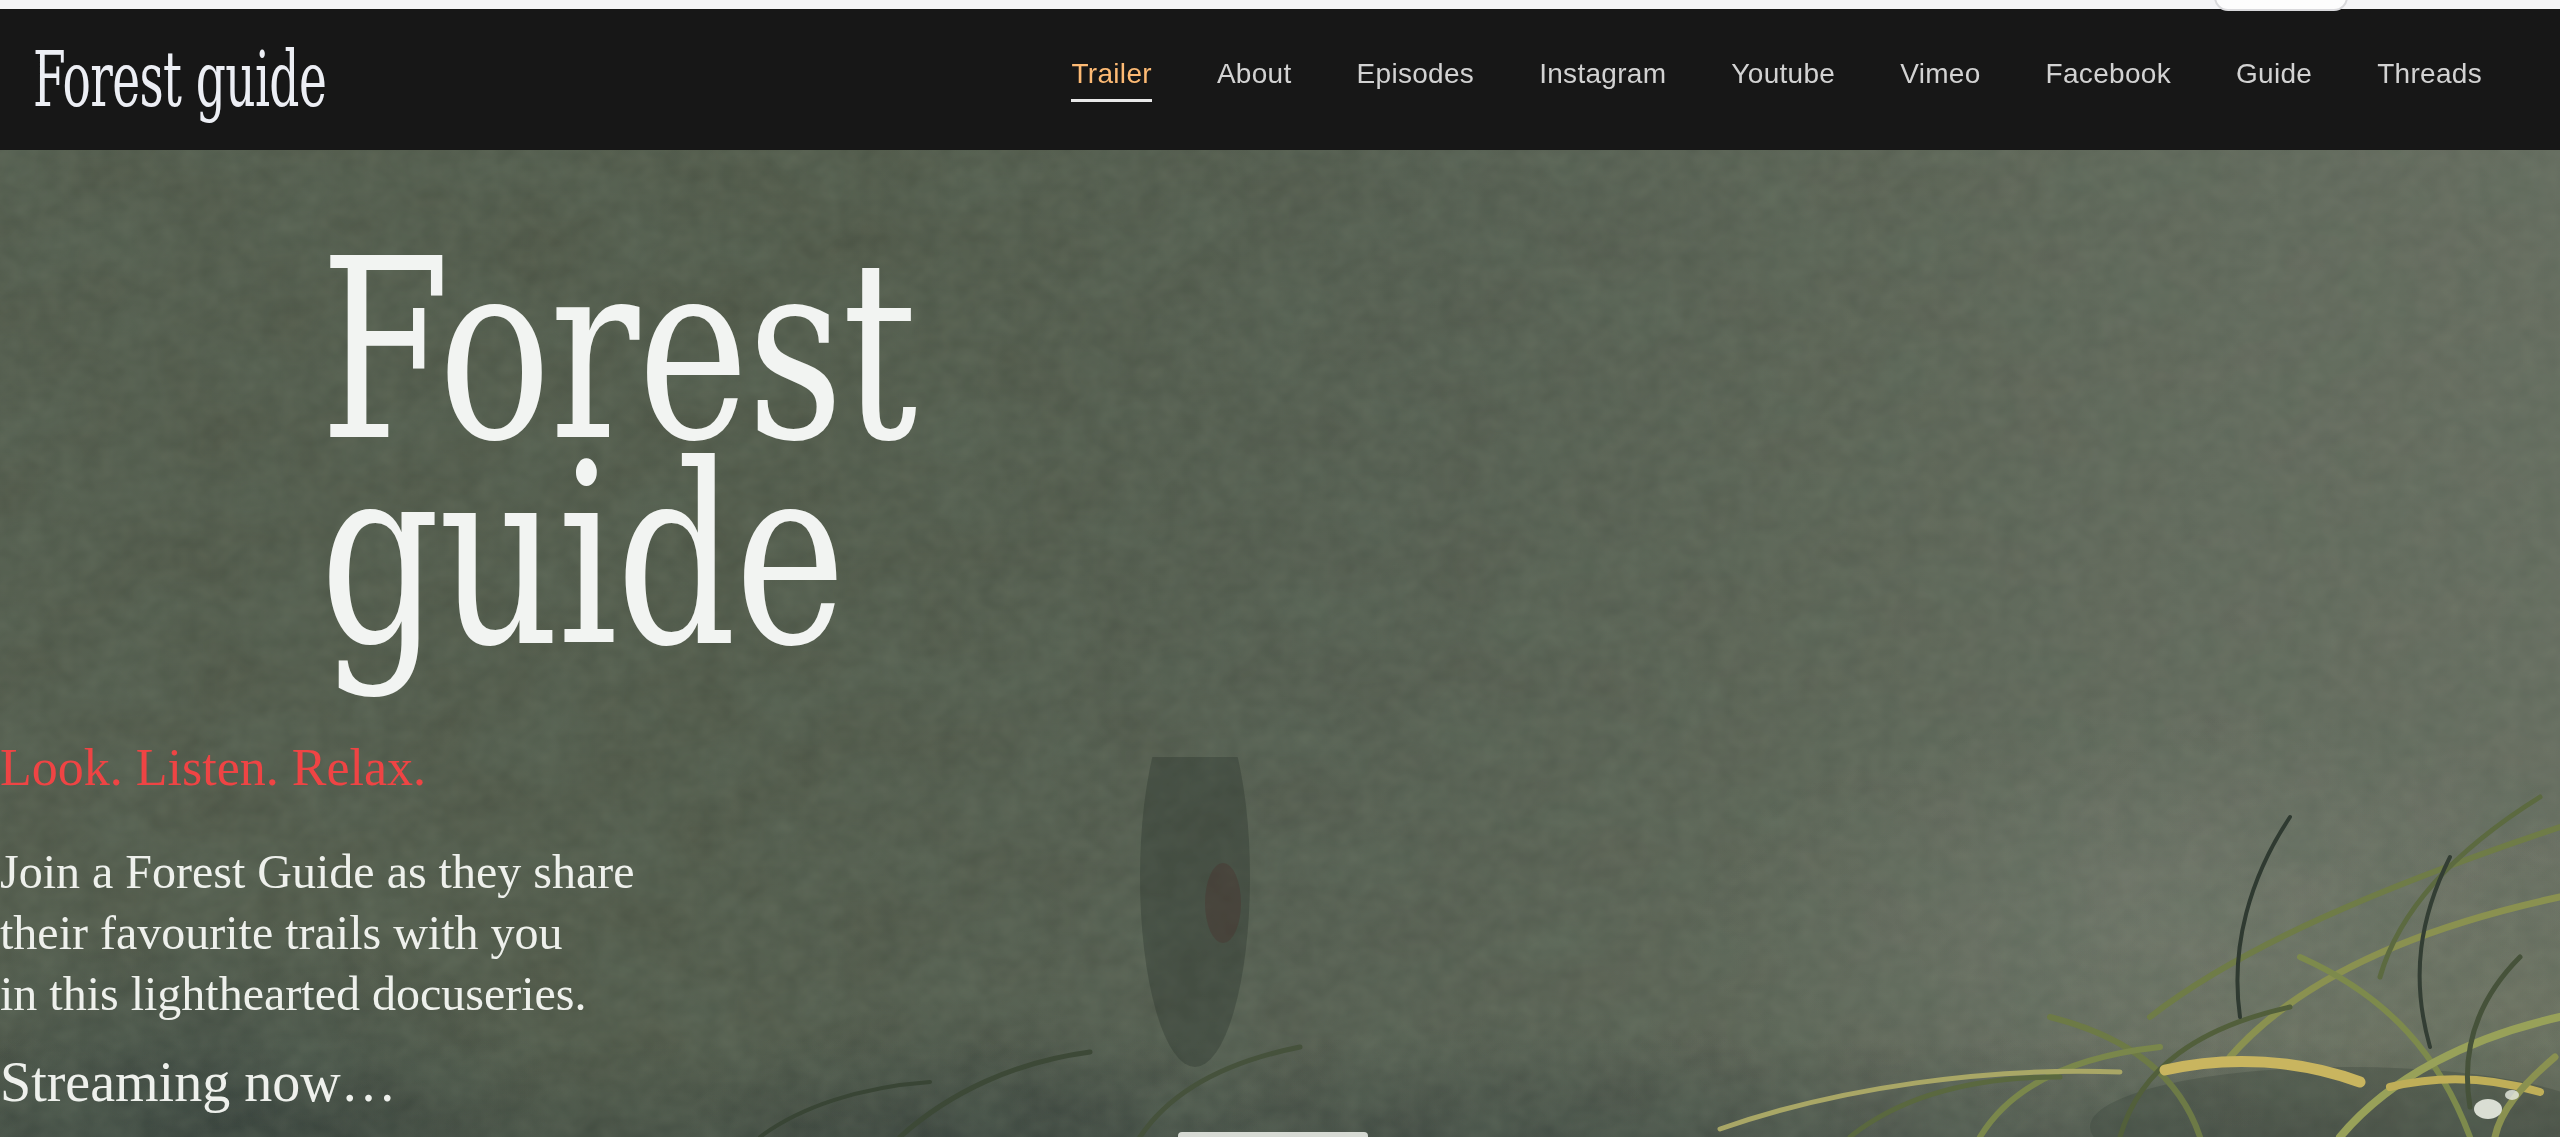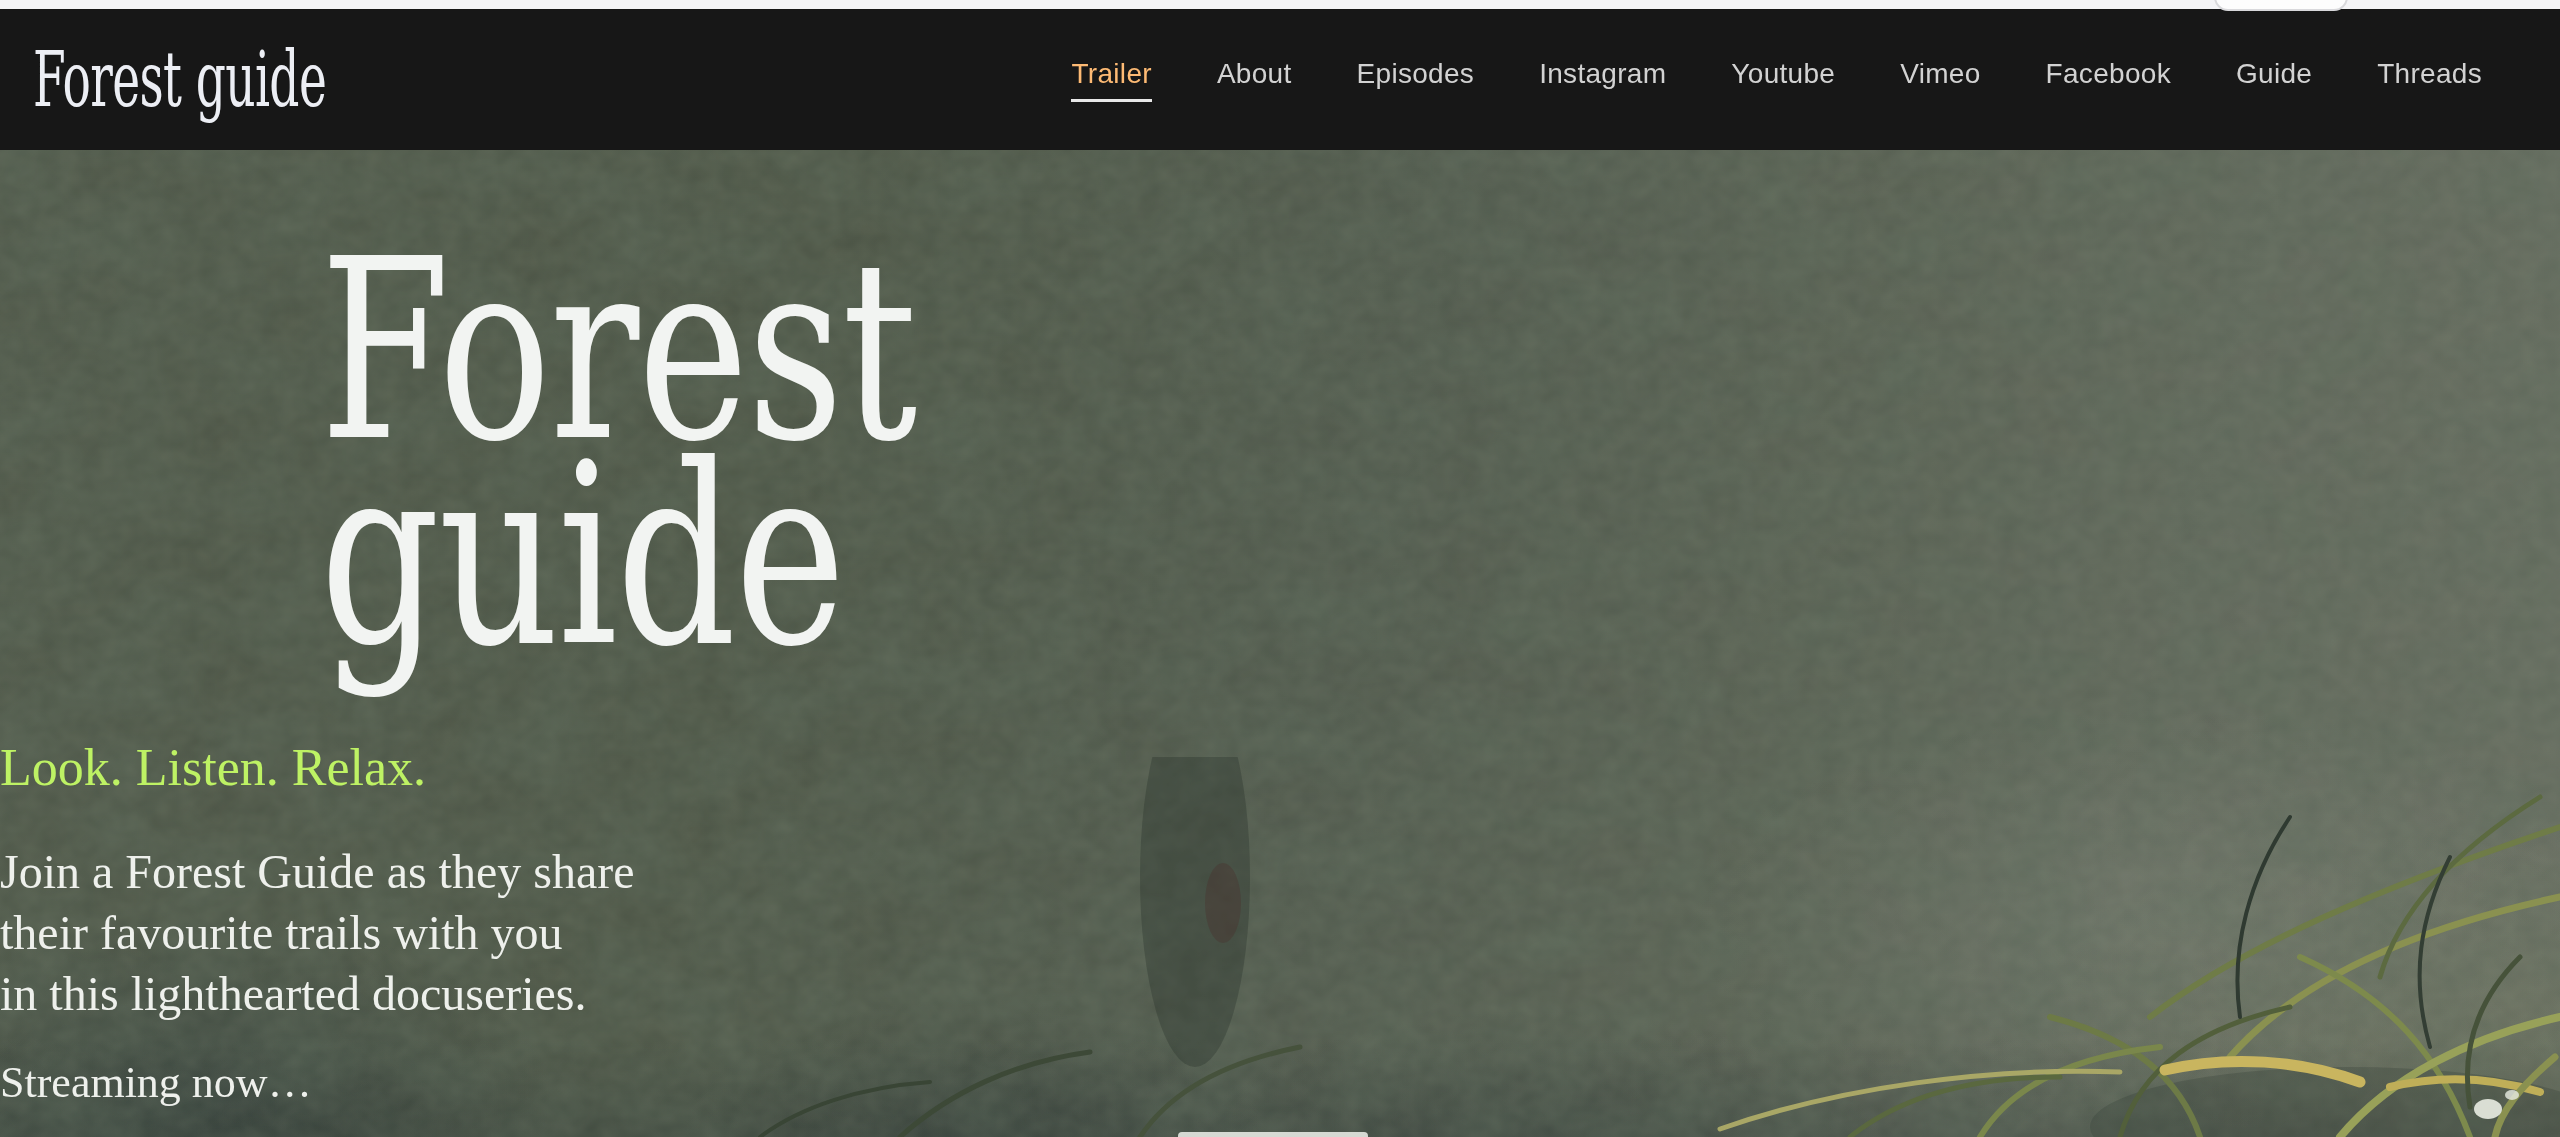--- a/index.html
+++ b/index.html
@@ -51,24 +51,24 @@
   .noise-svg{top:0;}
   .grass-svg{bottom:0;}
 
   .hero-content{position:relative;text-align:left;z-index:2;}
   .hero-title{
     margin:98px 0 0;font-family:"DejaVu Serif", serif;font-weight:400;
     font-size:250px;line-height:205px;color:#f2f4f2;
     transform:scaleX(0.75);transform-origin:center top;letter-spacing:-2px;
   }
   .hero-title .line{display:block;}
-  .tagline{margin:80px 0 0;font-size:52px;line-height:60px;color:#bef264;}
+  .tagline{margin:80px 0 0;font-size:52px;line-height:60px;color:#ef4444;}
   .description{margin:43px 0 16px;font-size:48px;line-height:61px;color:#eef0ec;}
   .description span{display:block;}
-  .streaming{margin:28px 0 0;font-size:44px;line-height:61px;color:#eef0ec;}
+  .streaming{margin:28px 0 0;font-size:56px;line-height:61px;color:#eef0ec;}
 
   
   .peek-bar{
     position:absolute;left:1178px;bottom:0;width:190px;height:5px;
     background:rgba(238,241,235,0.85);border-radius:4px 4px 0 0;z-index:3;cursor:pointer;
   }
 </style>
 </head>
 <body>
 

